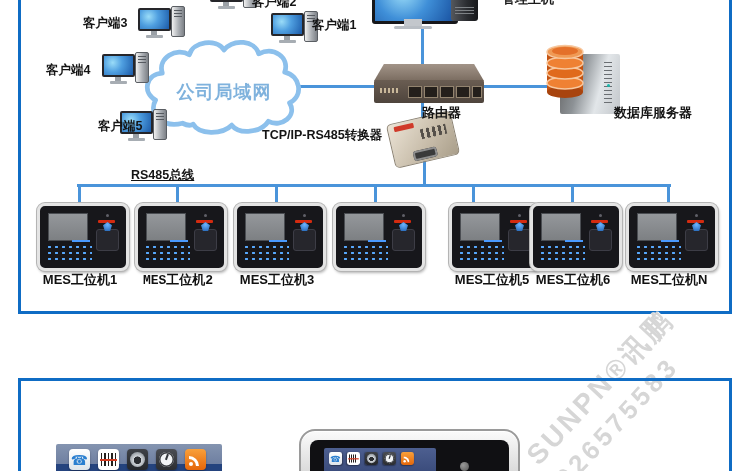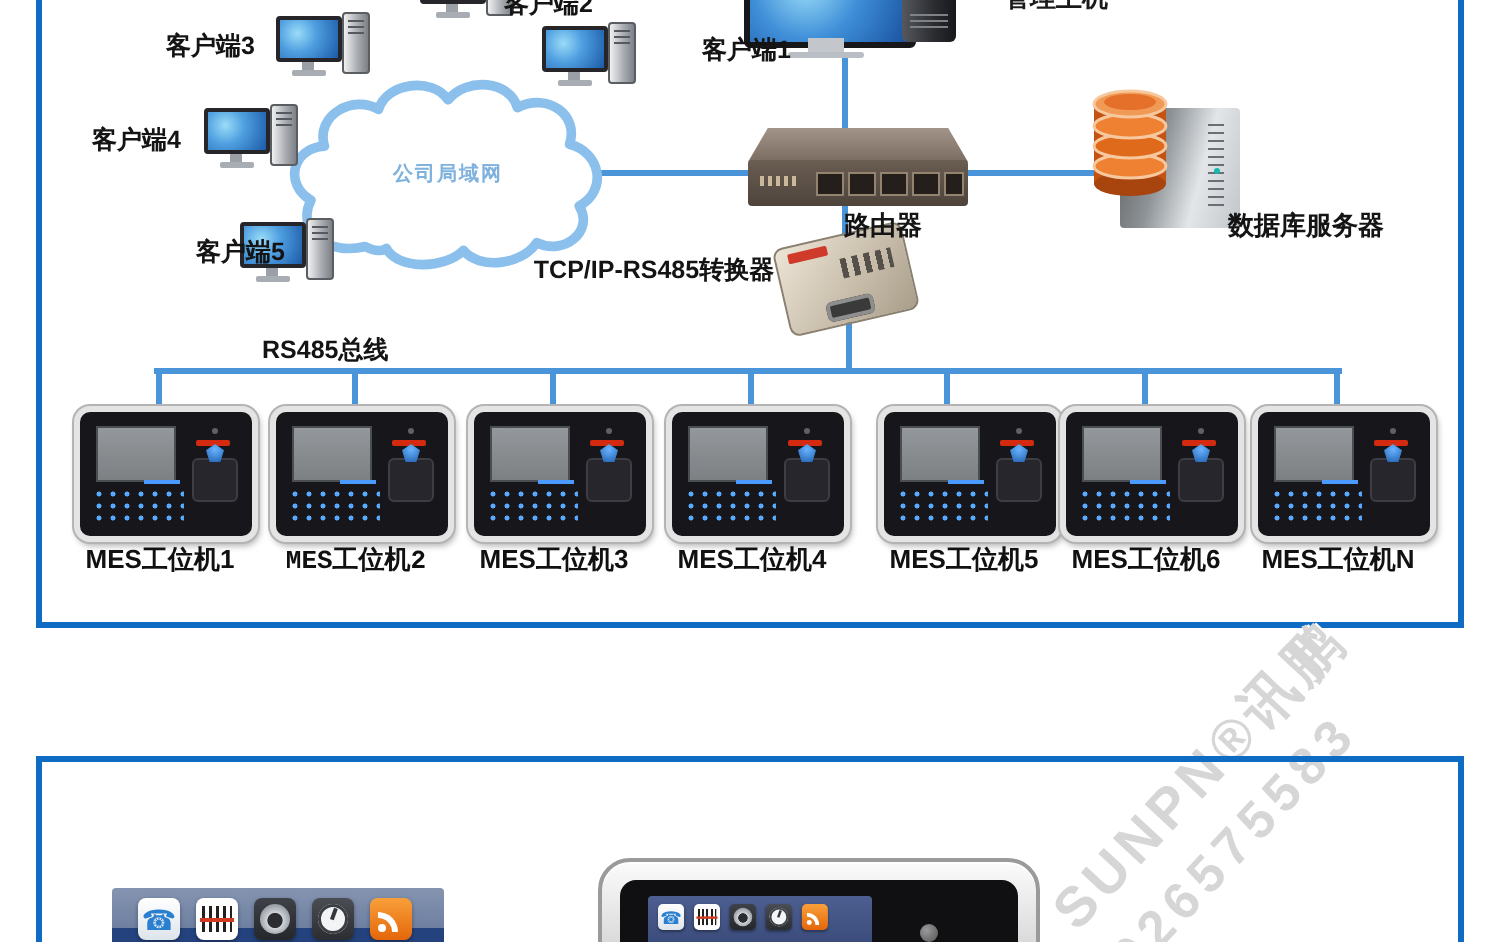--- a/index.html
+++ b/index.html
@@ -7,21 +7,21 @@
          font-family:"Liberation Sans","DejaVu Sans",sans-serif;color:#1a1a1a;}
   
   .frame{position:absolute;border:3px solid #0f6cc4;background:transparent;}
   .frame-top{left:18px;top:-30px;width:708px;height:338px;}
   .frame-bottom{left:18px;top:378px;width:708px;height:160px;z-index:4;}
   
   .line{position:absolute;background:#4a94da;z-index:2;}
   
   .cloud{position:absolute;left:142px;top:38px;width:164px;height:102px;z-index:3;}
   .cloud-label{position:absolute;left:0;top:42px;width:100%;text-align:center;
-               color:#7fb2dd;font-size:10px;font-weight:700;letter-spacing:1px;}
+               color:#7fb2dd;font-size:18px;font-weight:700;letter-spacing:1px;}
   
   .lbl{position:absolute;font-size:12.5px;font-weight:700;color:#141414;white-space:nowrap;z-index:5;}
   
   .pc{position:absolute;width:46px;height:32px;z-index:3;}
   .pc-mon{position:absolute;left:0;top:0;width:29px;height:19px;border:2px solid #26262a;border-radius:2px;
           background:radial-gradient(circle at 30% 35%, #9adcf8 0%, #4f9fe0 40%, #1b5aa8 100%);}
   .pc-stand{position:absolute;left:13px;top:23px;width:6px;height:4px;background:#9aa0a6;}
   .pc-base{position:absolute;left:8px;top:27px;width:17px;height:3px;background:#a7adb3;border-radius:1px;}
   .pc-tower{position:absolute;left:33px;top:-2px;width:12px;height:29px;border:1px solid #5a5e63;border-radius:2px;
             background:linear-gradient(90deg,#f0f0f0,#aaaeb3 55%,#7d8187);}
@@ -152,21 +152,21 @@
   <div class="line" style="left:571px;top:184px;width:3px;height:22px;"></div>
   <div class="line" style="left:667px;top:184px;width:3px;height:22px;"></div>
 
   <div class="cloud">
     <svg width="164" height="102" viewBox="0 0 170 105">
       <path d="M42 88 C22 93,6 79,14 64 C0 56,4 37,21 36 C16 20,36 9,49 17 C53 3,77 0,85 12 C95 0,117 2,121 16 C137 8,153 20,148 35 C164 39,168 59,153 67 C161 80,145 93,131 86 C123 98,101 100,93 90 C83 100,59 100,53 89 C50 91,46 90,42 88 Z" fill="#ffffff" stroke="#8cc0ec" stroke-width="5" stroke-linejoin="round"></path>
     </svg>
     <div class="cloud-label">公司局域网</div>
   </div>
 
-  <div class="lbl" style="left:312px;top:17px;margin-left:39px;">客户端1</div>
+  <div class="lbl" style="left:312px;top:17px;">客户端1</div>
   <div class="pc" style="left:271px;top:13px;">
     <div class="pc-mon"></div>
     <div class="pc-stand"></div>
     <div class="pc-base"></div>
     <div class="pc-tower"></div>
   </div>
 
   <div class="lbl" style="left:252px;top:-6px;">客户端2</div>
   <div class="pc" style="left:210px;top:-21px;">
     <div class="pc-mon"></div>
@@ -217,42 +217,42 @@
     </div>
   </div>
   <div class="lbl" style="left:422px;top:104px;font-size:13px;">路由器</div>
 
   <div class="conv">
     <div class="conv-body"></div>
     <div class="conv-logo"></div>
     <div class="conv-dots"></div>
     <div class="conv-db9"></div>
   </div>
-  <div class="lbl" style="left:262px;top:127px;width:130px;text-align:center;">TCP/IP-RS485转换器</div>
+  <div class="lbl" style="left:262px;top:127px;width:130px;text-align:left;">TCP/IP-RS485转换器</div>
 
   <div class="dbsrv">
     <div class="dbsrv-vent"></div>
     <div class="dbsrv-led"></div>
   </div>
   <div class="dbstack">
     <svg width="42" height="58" viewBox="0 0 42 58">
       <rect x="3" y="10" width="36" height="40" fill="#c45312"></rect>
       <ellipse cx="21" cy="50" rx="18" ry="6" fill="#a8440e"></ellipse>
       <ellipse cx="21" cy="40" rx="18" ry="6" fill="#e8straight" fill-opacity="0"></ellipse>
       <ellipse cx="21" cy="41" rx="18" ry="6" fill="#ef8133" stroke="#f7c79e" stroke-width="1.5"></ellipse>
       <ellipse cx="21" cy="31" rx="18" ry="6" fill="#e06a1c" stroke="#f7c79e" stroke-width="1.5"></ellipse>
       <ellipse cx="21" cy="21" rx="18" ry="6" fill="#ef8133" stroke="#f7c79e" stroke-width="1.5"></ellipse>
       <ellipse cx="21" cy="10" rx="18" ry="6.5" fill="#e8username" fill-opacity="0"></ellipse>
       <ellipse cx="21" cy="10" rx="18" ry="6.5" fill="#f09a55" stroke="#f7c79e" stroke-width="1.5"></ellipse>
       <ellipse cx="21" cy="9" rx="13" ry="4" fill="#e4702a"></ellipse>
     </svg>
   </div>
   <div class="lbl" style="left:614px;top:104px;font-size:13px;">数据库服务器</div>
 
-  <div class="lbl" style="left:131px;top:167px;">RS485总线</div>
+  <div class="lbl" style="left:131px;top:167px;text-decoration:underline;">RS485总线</div>
 
   <div class="term" style="left:37px;">
     <div class="term-frame">
       <div class="t-screen"></div>
       <div class="t-dot"></div>
       <div class="t-red"></div>
       <div class="t-rfid"></div>
       <div class="t-blueline"></div>
       <div class="t-pad"></div>
       <div class="t-logo"></div>
@@ -286,23 +286,22 @@
   <div class="term" style="left:333px;">
     <div class="term-frame">
       <div class="t-screen"></div>
       <div class="t-dot"></div>
       <div class="t-red"></div>
       <div class="t-rfid"></div>
       <div class="t-blueline"></div>
       <div class="t-pad"></div>
       <div class="t-logo"></div>
     </div>
-    <div class="term-label">MES工位机4</div>
-  </div>
-  <div class="term" style="left:439px;">
+  </div>
+  <div class="term" style="left:449px;">
     <div class="term-frame">
       <div class="t-screen"></div>
       <div class="t-dot"></div>
       <div class="t-red"></div>
       <div class="t-rfid"></div>
       <div class="t-blueline"></div>
       <div class="t-pad"></div>
       <div class="t-logo"></div>
     </div>
     <div class="term-label">MES工位机5</div>

